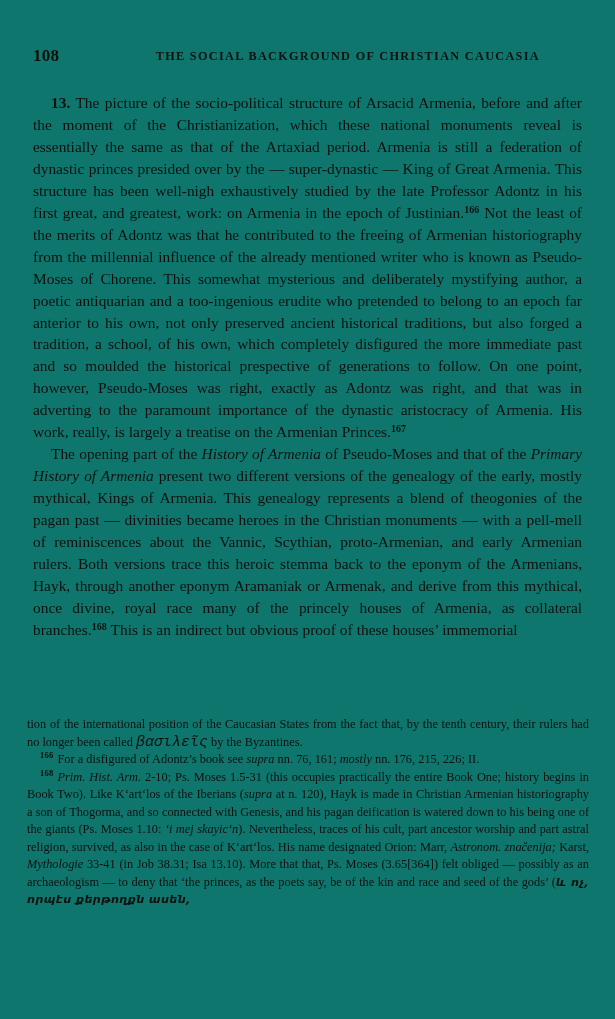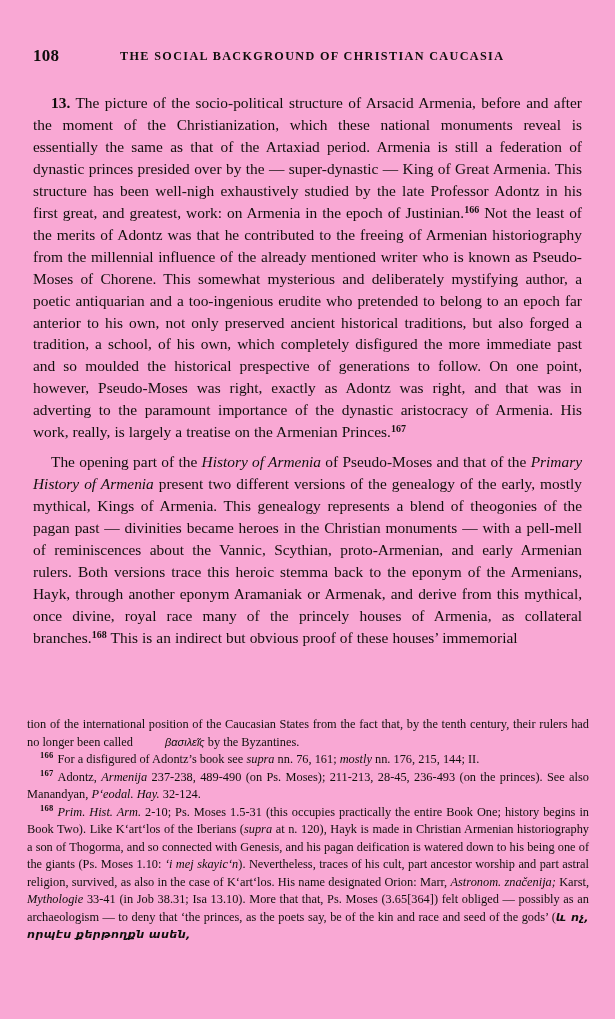--- a/index.html
+++ b/index.html
@@ -13,21 +13,21 @@
     font-family: "Liberation Serif", "DejaVu Serif", serif;
     color: #100f0d;
     position: relative;
     overflow: hidden;
   }
   .page {
     position: absolute;
     left: 0; top: 0;
     width: 615px;
     height: 1019px;
-    background: #f9a8d4;
+    background: #0f766e;
   }
 
   
   .running-head {
     position: absolute;
     left: 0;
     top: 46px;
     width: 615px;
     height: 20px;
   }
@@ -37,21 +37,21 @@
     top: 0px;
     font-size: 17px;
     font-weight: 700;
     letter-spacing: 0.2px;
   }
   .head-title {
     position: absolute;
     left: 120px;
     top: 3px;
     width: 420px;
-    text-align: left;
+    text-align: right;
     font-size: 12.2px;
     font-weight: 700;
     font-variant: small-caps;
     letter-spacing: 1.35px;
     white-space: nowrap;
   }
 
   
   .body-block {
     position: absolute;
@@ -62,21 +62,21 @@
   p.para {
     margin: 0;
     font-size: 15.4px;
     line-height: 21.95px;
     text-align: justify;
     text-justify: inter-word;
     word-spacing: 0.2px;
     hyphens: none;
   }
   p.para + p.para {
-    margin-top: 8px;
+    margin-top: 0px;
   }
   .indent {
     display: inline-block;
     width: 18px;
   }
   .lead-num {
     font-weight: 700;
   }
   sup.fn {
     font-size: 10px;
@@ -108,24 +108,23 @@
   }
   sup.fnmark {
     font-size: 8.6px;
     font-weight: 700;
     vertical-align: 0.55em;
     line-height: 0;
     letter-spacing: 0.2px;
   }
   .fn-sp { display: inline-block; width: 4px; }
   .greek {
-    font-family: Liberation Sans, sans-serif;
+    font-family: Liberation Mono, monospace;
     font-style: italic;
-    font-size: 11px;
-    margin-left: 29px;
+    font-size: 15px;
   }
   .arm {
     font-family: "DejaVu Sans", sans-serif;
     font-style: italic;
     font-weight: 700;
     font-size: 11.2px;
     letter-spacing: 0.4px;
   }
   .bold { font-weight: 400; }
 </style>
@@ -144,21 +143,20 @@
     <p class="para"><span class="indent"></span><span class="lead-num">13.</span><span> The picture of the socio-political structure of Arsacid Armenia, before and after the moment of the Christianization, which these national monuments reveal is essentially the same as that of the Artaxiad period. Armenia is still a federation of dynastic princes presided over by the — super-dynastic — King of Great Armenia. This structure has been well-nigh exhaustively studied by the late Professor Adontz in his first great, and greatest, work: on Armenia in the epoch of Justinian.</span><sup class="fn">166</sup><span> Not the least of the merits of Adontz was that he contributed to the freeing of Armenian historiography from the millennial influence of the already mentioned writer who is known as Pseudo-Moses of Chorene. This somewhat mysterious and deliberately mystifying author, a poetic antiquarian and a too-ingenious erudite who pretended to belong to an epoch far anterior to his own, not only preserved ancient historical traditions, but also forged a tradition, a school, of his own, which completely disfigured the more immediate past and so moulded the historical prespective of generations to follow. On one point, however, Pseudo-Moses was right, exactly as Adontz was right, and that was in adverting to the paramount importance of the dynastic aristocracy of Armenia. His work, really, is largely a treatise on the Armenian Princes.</span><sup class="fn">167</sup></p>
 
     <p class="para"><span class="indent"></span><span>The opening part of the </span><i>History of Armenia</i><span> of Pseudo-Moses and that of the </span><i>Primary History of Armenia</i><span> present two different versions of the genealogy of the early, mostly mythical, Kings of Armenia. This genealogy represents a blend of theogonies of the pagan past — divinities became heroes in the Christian monuments — with a pell-mell of reminiscences about the Vannic, Scythian, proto-Armenian, and early Armenian rulers. Both versions trace this heroic stemma back to the eponym of the Armenians, Hayk, through another eponym Aramaniak or Armenak, and derive from this mythical, once divine, royal race many of the princely houses of Armenia, as collateral branches.</span><sup class="fn">168</sup><span> This is an indirect but obvious proof of these houses’ immemorial</span></p>
 
   </div>
 
   <div class="footnotes">
 
     <p class="fn-cont"><span>tion of the international position of the Caucasian States from the fact that, by the tenth century, their rulers had no longer been called </span><span class="greek">βασιλεῖς</span><span> by the Byzantines.</span></p>
 
-    <p class="fn-item"><sup class="fnmark">166</sup><span class="fn-sp"></span><span>For a disfigured of Adontz’s book see </span><i>supra</i><span> nn. 76, 161; </span><i>mostly</i><span> nn. 176, 215, 144; </span><span class="bold">II</span><span>.</span></p>
+    <p class="fn-item"><sup class="fnmark">166</sup><span class="fn-sp"></span><span>For a disfigured of Adontz’s book see </span><i>supra</i><span> nn. 76, 161; </span><i>mostly</i><span> nn. 176, 215, 226; </span><span class="bold">II</span><span>.</span></p>
 
-    <p class="fn-item"><sup class="fnmark">167</sup><span class="fn-sp"></span><span>Adontz, </span><i>Armenija</i><span> 237-238, 489-490 (on Ps. Moses); 211-213, 28-45, 236-493 (on the princes). See also Manandyan, </span><i>P‘eodal. Hay.</i><span> 32-124.</span></p>
 
     <p class="fn-item"><sup class="fnmark">168</sup><span class="fn-sp"></span><i>Prim. Hist. Arm.</i><span> 2-10; Ps. Moses 1.5-31 (this occupies practically the entire Book One; history begins in Book Two). Like K‘art‘los of the Iberians (</span><i>supra</i><span> at n. 120), Hayk is made in Christian Armenian historiography a son of Thogorma, and so connected with Genesis, and his pagan deification is watered down to his being one of the giants (Ps. Moses 1.10: </span><i>‘i mej skayic‘n</i><span>). Nevertheless, traces of his cult, part ancestor worship and part astral religion, survived, as also in the case of K‘art‘los. His name designated Orion: Marr, </span><i>Astronom. značenija;</i><span> Karst, </span><i>Mythologie</i><span> 33-41 (in Job 38.31; Isa 13.10). More that that, Ps. Moses (3.65[364]) felt obliged — possibly as an archaeologism —  to deny that ‘the princes, as the poets say, be of the kin and race and seed of the gods’ (</span><span class="arm">և ոչ, որպէս քերթողքն ասեն,</span></p>
 
   </div>
 
 </div>
 
 </body></html>

